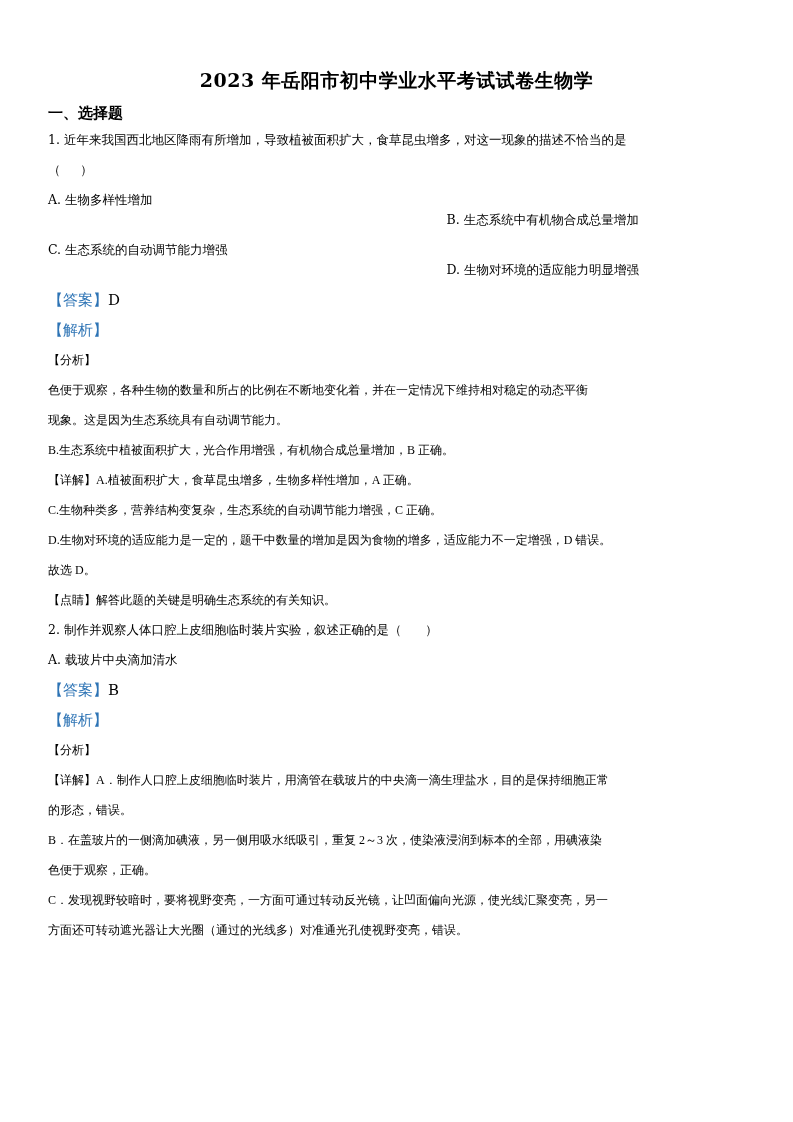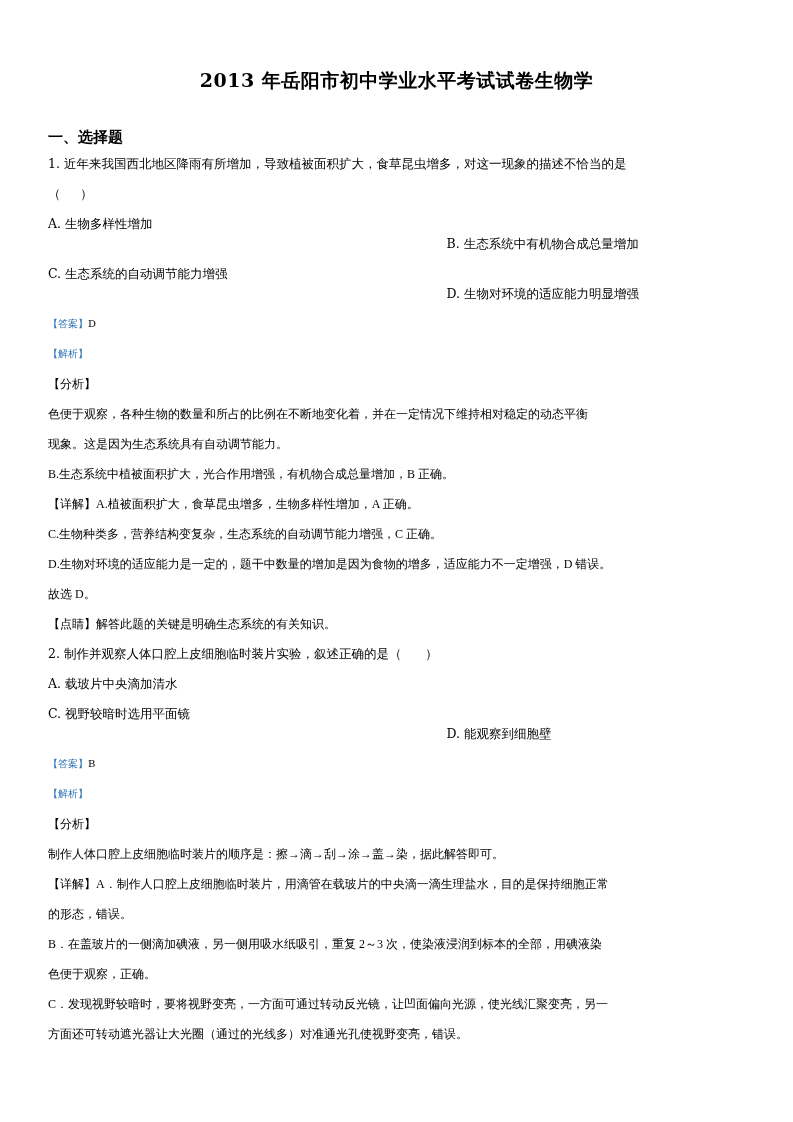--- a/index.html
+++ b/index.html
@@ -29,21 +29,21 @@
     font-size: 19px;
     letter-spacing: 0.5px;
     margin-top: 68px;
     margin-bottom: 0;
     color: #000;
   }
   .section-head {
     font-family: Liberation Sans, sans-serif;
     font-weight: bold;
     font-size: 15px;
-    margin-top: 34px;
+    margin-top: 10px;
     margin-bottom: 2px;
   }
   .q-line {
     font-size: 12.5px;
     line-height: 30px;
     font-family: "DejaVu Serif", "Liberation Serif", serif;
     color: #000;
     white-space: pre-wrap;
   }
   .opts {
@@ -57,40 +57,40 @@
   .opts .col {
     flex: 0 0 50%;
     box-sizing: border-box;
   }
   .opts .col.right {
     padding-left: 18px;
     margin-top: 20px;
   }
   .blue {
     color: #2e74b5;
-    font-size: 10px;
+    font-size: 15px;
     line-height: 30px;
     font-family: "DejaVu Serif", "Liberation Serif", serif;
   }
   .blue .ans {
     color: #000;
   }
   .para {
     font-size: 12px;
     line-height: 30px;
     font-family: Liberation Serif, serif;
     text-align: justify;
   }
 </style>
 </head>
 <body>
 
 <div class="page">
 
-  <div class="doc-title">2013 年岳阳市初中学业水平考试试卷生物学</div>
+  <div class="doc-title">2023 年岳阳市初中学业水平考试试卷生物学</div>
 
   <div class="section-head">一、选择题</div>
 
   <div class="q-line">1. 近年来我国西北地区降雨有所增加，导致植被面积扩大，食草昆虫增多，对这一现象的描述不恰当的是</div>
   <div class="q-line">（     ）</div>
 
   <div class="opts">
     <div class="col">A.  生物多样性增加</div>
     <div class="col right">B.  生态系统中有机物合成总量增加</div>
   </div>
@@ -110,30 +110,25 @@
   <div class="para">C.生物种类多，营养结构变复杂，生态系统的自动调节能力增强，C 正确。</div>
   <div class="para">D.生物对环境的适应能力是一定的，题干中数量的增加是因为食物的增多，适应能力不一定增强，D 错误。</div>
   <div class="para">故选 D。</div>
   <div class="para">【点睛】解答此题的关键是明确生态系统的有关知识。</div>
 
   <div class="q-line">2. 制作并观察人体口腔上皮细胞临时装片实验，叙述正确的是（      ）</div>
 
   <div class="opts">
     <div class="col">A.  载玻片中央滴加清水</div>
   </div>
-  <div class="opts">
-    <div class="col">C.  视野较暗时选用平面镜</div>
-    <div class="col right">D.  能观察到细胞壁</div>
-  </div>
 
   <div class="blue"><span>【答案】</span><span class="ans">B</span></div>
   <div class="blue">【解析】</div>
   <div class="para">【分析】</div>
 
-  <div class="para">制作人体口腔上皮细胞临时装片的顺序是：擦→滴→刮→涂→盖→染，据此解答即可。</div>
   <div class="para">【详解】A．制作人口腔上皮细胞临时装片，用滴管在载玻片的中央滴一滴生理盐水，目的是保持细胞正常</div>
   <div class="para">的形态，错误。</div>
   <div class="para">B．在盖玻片的一侧滴加碘液，另一侧用吸水纸吸引，重复 2～3 次，使染液浸润到标本的全部，用碘液染</div>
   <div class="para">色便于观察，正确。</div>
   <div class="para">C．发现视野较暗时，要将视野变亮，一方面可通过转动反光镜，让凹面偏向光源，使光线汇聚变亮，另一</div>
   <div class="para">方面还可转动遮光器让大光圈（通过的光线多）对准通光孔使视野变亮，错误。</div>
 
 </div>
 
 </body></html>

